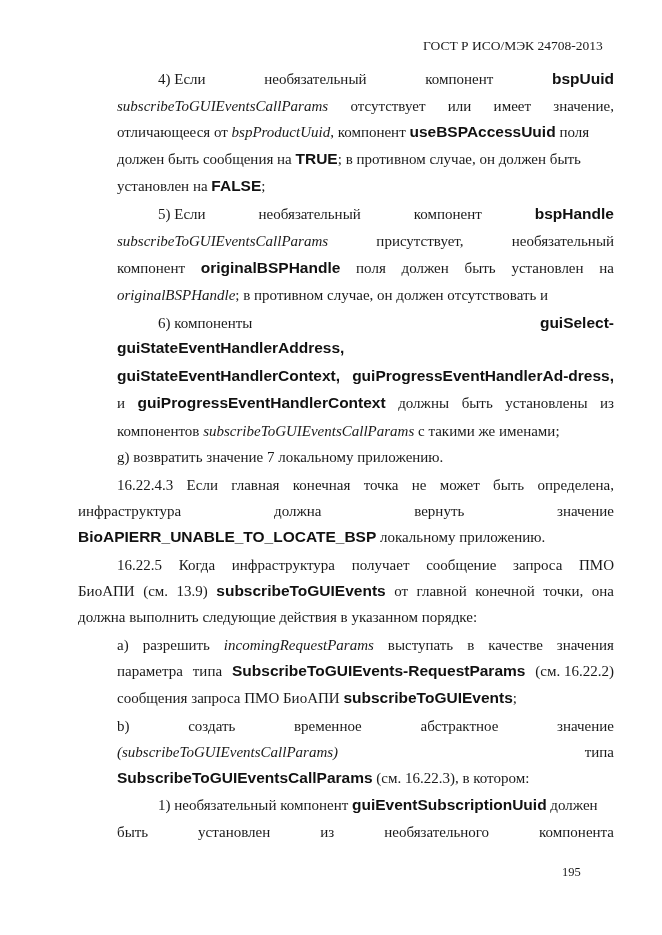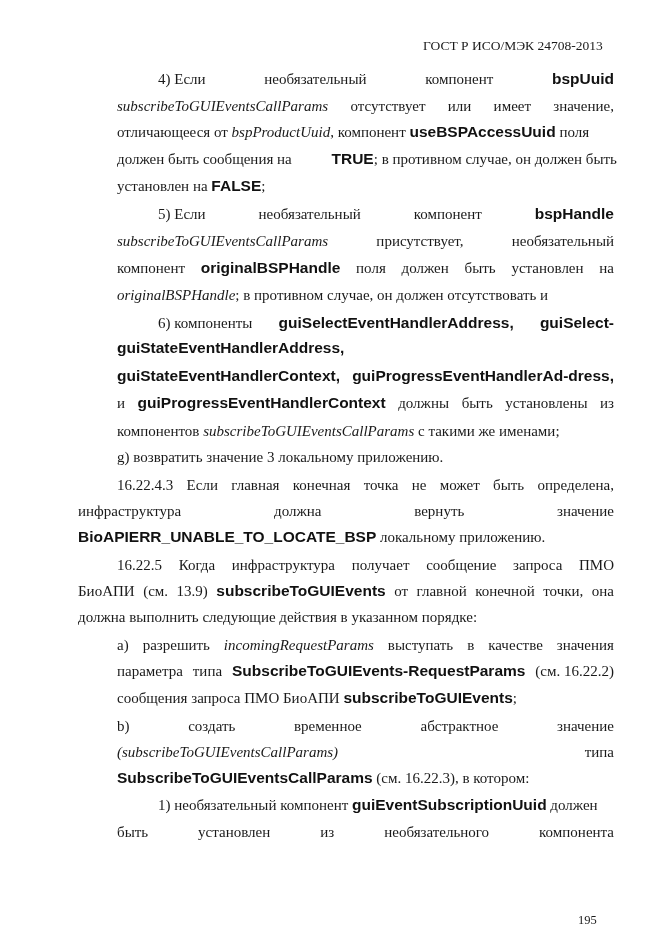--- a/index.html
+++ b/index.html
@@ -1,19 +1,19 @@
 <!DOCTYPE html>
 <html><head>
 <meta charset="utf-8">
 <style>
   html, body { margin: 0; padding: 0; background: #ffffff; }
   body { width: 662px; height: 935px; position: relative; overflow: hidden;
          font-family: "Liberation Serif", "DejaVu Serif", serif; color: #1a1a1a; }
   .hdr { position: absolute; top: 38px; left: 423px; font-size: 13.5px; }
-  .pno { position: absolute; top: 865px; left: 578px; font-size: 12.5px; margin-top: 48px; }
+  .pno { position: absolute; top: 865px; left: 562px; font-size: 12.5px; }
   .ln { position: absolute; height: 20px; line-height: 20px; font-size: 15px; white-space: nowrap; }
   .just { display: flex; justify-content: space-between; }
   .b { font-family: "Liberation Sans", "DejaVu Sans", sans-serif; font-weight: bold; font-size: 15.5px; color: #111; }
   .i { font-style: italic; }
 </style>
 </head>
 <body>
 
 <div class="hdr">ГОСТ Р ИСО/МЭК 24708-2013</div>
 <div id="body">
@@ -24,21 +24,21 @@
       <span class="b" style="white-space: pre;">bspUuid</span>
     </div>
     <div class="ln just" style="top: 96px; left: 117px; width: 497px;">
       <span class="i" style="white-space: pre;">subscribeToGUIEventsCallParams</span>
       <span class="" style="white-space: pre;">отсутствует</span>
       <span class="" style="white-space: pre;">или</span>
       <span class="" style="white-space: pre;">имеет</span>
       <span class="" style="white-space: pre;">значение,</span>
     </div>
     <div class="ln" style="top: 122px; left: 117px; width: 497px;"><span class="" style="white-space: pre;">отличающееся от </span><span class="i" style="white-space: pre;">bspProductUuid</span><span class="" style="white-space: pre;">, компонент </span><span class="b" style="white-space: pre;">useBSPAccessUuid</span><span class="" style="white-space: pre;"> поля</span></div>
-    <div class="ln" style="top: 149px; left: 117px; width: 497px;"><span class="" style="white-space: pre;">должен быть сообщения на </span><span class="b" style="white-space: pre; margin-left: 36px;">TRUE</span><span class="" style="white-space: pre;">; в противном случае, он должен быть</span></div>
+    <div class="ln" style="top: 149px; left: 117px; width: 497px;"><span class="" style="white-space: pre;">должен быть сообщения на </span><span class="b" style="white-space: pre;">TRUE</span><span class="" style="white-space: pre;">; в противном случае, он должен быть</span></div>
     <div class="ln" style="top: 176px; left: 117px; width: 497px;"><span class="" style="white-space: pre;">установлен на </span><span class="b" style="white-space: pre;">FALSE</span><span class="" style="white-space: pre;">;</span></div>
     <div class="ln just" style="top: 204px; left: 158px; width: 456px;">
       <span class="" style="white-space: pre;">5) Если</span>
       <span class="" style="white-space: pre;">необязательный</span>
       <span class="" style="white-space: pre;">компонент</span>
       <span class="b" style="white-space: pre;">bspHandle</span>
     </div>
     <div class="ln just" style="top: 231px; left: 117px; width: 497px;">
       <span class="i" style="white-space: pre;">subscribeToGUIEventsCallParams</span>
       <span class="" style="white-space: pre;">присутствует,</span>
@@ -49,40 +49,39 @@
       <span class="b" style="white-space: pre;">originalBSPHandle</span>
       <span class="" style="white-space: pre;">поля</span>
       <span class="" style="white-space: pre;">должен</span>
       <span class="" style="white-space: pre;">быть</span>
       <span class="" style="white-space: pre;">установлен</span>
       <span class="" style="white-space: pre;">на</span>
     </div>
     <div class="ln" style="top: 285px; left: 117px; width: 497px;"><span class="i" style="white-space: pre;">originalBSPHandle</span><span class="" style="white-space: pre;">; в противном случае, он должен отсутствовать и</span></div>
     <div class="ln just" style="top: 313px; left: 158px; width: 456px;">
       <span class="" style="white-space: pre;">6) компоненты</span>
-      <span class="b" style="white-space: pre;">guiSelectEventHandlerAddress,</span>
       <span class="b" style="white-space: pre;">guiSelect-</span>
     </div>
     <div class="ln just" style="top: 338px; left: 117px; width: 497px;">
       <span class="b" style="white-space: pre;">guiStateEventHandlerAddress,</span>
     </div>
     <div class="ln just" style="top: 366px; left: 117px; width: 497px;">
       <span class="b" style="white-space: pre;">guiStateEventHandlerContext,</span>
       <span class="b" style="white-space: pre;">guiProgressEventHandlerAd-dress,</span>
     </div>
     <div class="ln just" style="top: 393px; left: 117px; width: 497px;">
       <span class="" style="white-space: pre;">и</span>
       <span class="b" style="white-space: pre;">guiProgressEventHandlerContext</span>
       <span class="" style="white-space: pre;">должны</span>
       <span class="" style="white-space: pre;">быть</span>
       <span class="" style="white-space: pre;">установлены</span>
       <span class="" style="white-space: pre;">из</span>
     </div>
     <div class="ln" style="top: 421px; left: 117px; width: 497px;"><span class="" style="white-space: pre;">компонентов </span><span class="i" style="white-space: pre;">subscribeToGUIEventsCallParams</span><span class="" style="white-space: pre;"> с такими же именами;</span></div>
-    <div class="ln" style="top: 447px; left: 117px; width: 497px;"><span class="" style="white-space: pre;">g) возвратить значение 3 локальному приложению.</span></div>
+    <div class="ln" style="top: 447px; left: 117px; width: 497px;"><span class="" style="white-space: pre;">g) возвратить значение 7 локальному приложению.</span></div>
     <div class="ln just" style="top: 475px; left: 117px; width: 497px; font-family: Liberation Serif, serif;">
       <span class="" style="white-space: pre;">16.22.4.3</span>
       <span class="" style="white-space: pre;">Если</span>
       <span class="" style="white-space: pre;">главная</span>
       <span class="" style="white-space: pre;">конечная</span>
       <span class="" style="white-space: pre;">точка</span>
       <span class="" style="white-space: pre;">не</span>
       <span class="" style="white-space: pre;">может</span>
       <span class="" style="white-space: pre;">быть</span>
       <span class="" style="white-space: pre;">определена,</span>

